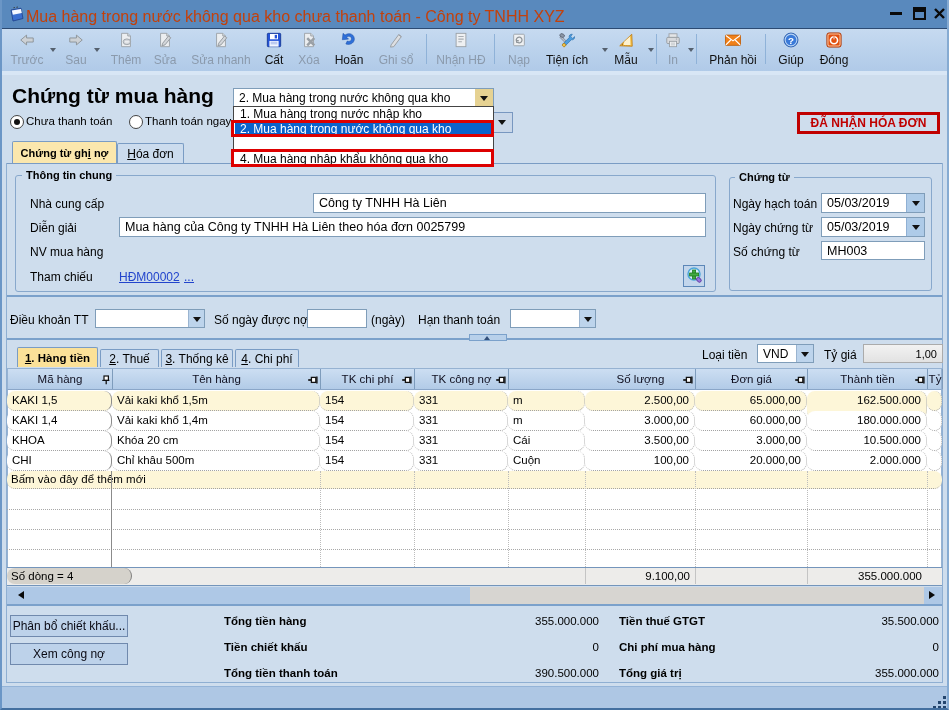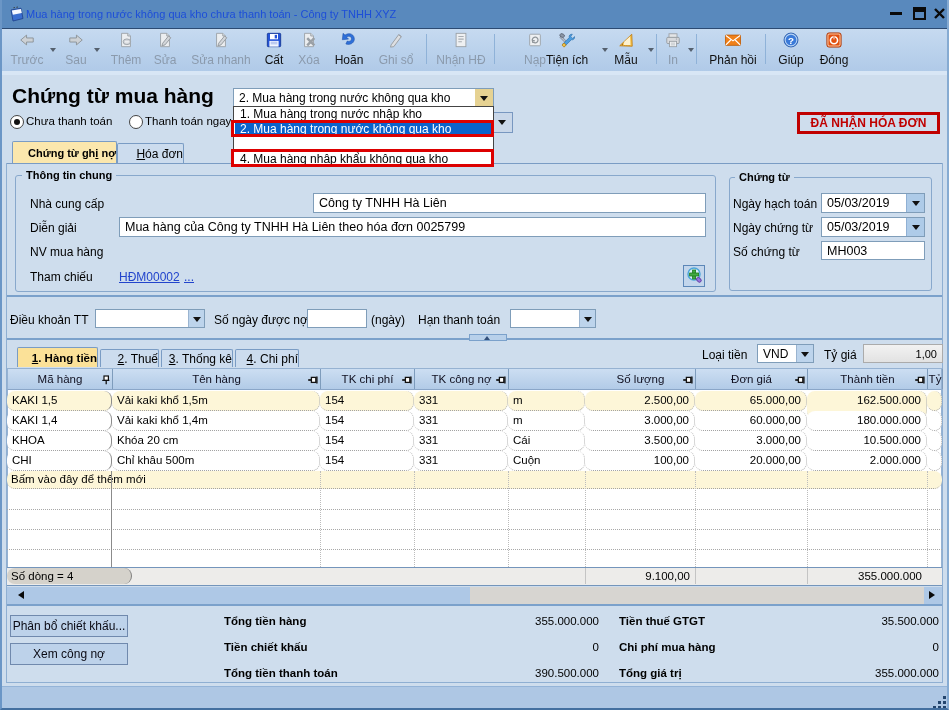--- a/index.html
+++ b/index.html
@@ -3,21 +3,21 @@
 <meta charset="utf-8">
 <style>
 * { margin:0; padding:0; box-sizing:border-box; }
 html,body { width:949px; height:710px; overflow:hidden; }
 body { font-family:"Liberation Sans", sans-serif; font-size:11px; color:#000; }
 #win { position:relative; width:949px; height:710px; background:#cedded; overflow:hidden;
   border-left:2px solid #6b96c6; border-right:2px solid #86abd2; border-bottom:2px solid #4470a0; }
 .abs { position:absolute; }
 
 #titlebar { left:-2px; top:0; width:949px; height:28px; background:#5989bd; }
-#titletext { left:24px; top:8px; color:#1d4ed8; font-size:11px; }
+#titletext { left:24px; top:8px; color:#c2410c; font-size:16px; }
 
 .winbtn { top:8px; color:#0a0a0a; font-weight:bold; font-size:12px; }
 
 #toolbar { left:-2px; top:28px; width:949px; height:43px; background:linear-gradient(#c6daf0,#b0cae8); border-top:1px solid #2c4a72; }
 #toolstrip { left:-2px; top:71px; width:949px; height:4px; background:#d8e6f5; }
 .tbtn { position:absolute; top:0; height:43px; text-align:center; }
 .tbtn .ico { position:absolute; top:4px; left:50%; transform:translateX(-50%); width:16px; height:16px; }
 .tbtn .lbl { position:absolute; top:25px; width:100%; font-size:12px; }
 .dis .lbl { color:#8b9aac; }
 .ena .lbl { color:#111; }
@@ -29,21 +29,21 @@
 .combo .txt { position:absolute; left:5px; top:50%; transform:translateY(-50%); white-space:nowrap; font-size:12px; }
 .cbtn { position:absolute; right:0; top:0; bottom:0; background:#bdd4ec; border-left:1px solid #9ab4d0; }
 .cbtn:after { content:""; position:absolute; left:50%; top:50%; transform:translate(-50%,-40%);
   border-left:4px solid transparent; border-right:4px solid transparent; border-top:5px solid #111; }
 .radio { position:absolute; width:14px; height:14px; border-radius:50%; background:#fff; border:1px solid #444; }
 .radio.sel:after { content:""; position:absolute; left:3px; top:3px; width:6px; height:6px; border-radius:50%; background:#111; }
 .rlbl { position:absolute; font-size:11.5px; }
 #stamp { left:795px; top:112px; width:143px; height:22px; border:3px solid #c00000; color:#c00000;
   font-weight:bold; font-size:12px; text-align:center; line-height:16px; letter-spacing:0px; }
 
-.tab { position:absolute; border:1px solid #7a9cc4; border-bottom:none; border-radius:2px 2px 0 0; text-align:right; }
+.tab { position:absolute; border:1px solid #7a9cc4; border-bottom:none; border-radius:2px 2px 0 0; text-align:center; }
 .tabline { position:absolute; height:1px; background:#7a9cc4; }
 
 .group { position:absolute; border:1px solid #88a8cc; border-radius:3px; }
 .glabel { position:absolute; background:#cedded; font-weight:bold; padding:0 4px; }
 .flabel { position:absolute; font-size:12px; }
 .field { position:absolute; background:#fff; border:1px solid #7f9db9; }
 .field .txt { position:absolute; left:5px; top:50%; transform:translateY(-50%); white-space:nowrap; font-size:12.5px; }
 .plus { position:absolute; }
 .plus:before { content:""; position:absolute; left:4px; top:0; width:5px; height:13px; background:#52c152; border:1px solid #237c23; }
 .plus:after { content:""; position:absolute; left:0; top:4px; width:13px; height:5px; background:#52c152; border:1px solid #237c23; }
@@ -156,21 +156,21 @@
         </svg>
         <div class="lbl">Ghi sổ</div>
       </div>
       <div class="tbtn dis" style="left:428px;top:28px;width:62px;">
         <svg class="ico" width="16" height="16" viewBox="0 0 18 18">
           <rect x="3.5" y="1.5" width="11" height="15" fill="#eef0f2" stroke="#9aa0a6"></rect>
           <path d="M6 5 h6 M6 8 h6 M6 11 h4" stroke="#a8adb3" stroke-width="1.2"></path>
         </svg>
         <div class="lbl">Nhận HĐ</div>
       </div>
-      <div class="tbtn dis" style="left:499px;top:28px;width:36px;margin-left:16px;">
+      <div class="tbtn dis" style="left:499px;top:28px;width:36px;">
         <svg class="ico" width="16" height="16" viewBox="0 0 18 18">
           <rect x="3" y="2.5" width="12" height="13" rx="1" fill="#eef0f2" stroke="#9aa0a6"></rect>
           <path d="M6 9 a3.2 3.2 0 1 1 1.2 2.5 M6.6 12.2 L6 9.4 L8.8 10" fill="none" stroke="#8f959a" stroke-width="1.4"></path>
         </svg>
         <div class="lbl">Nạp</div>
       </div>
       <div class="tbtn ena" style="left:537px;top:28px;width:56px;">
         <svg class="ico" width="16" height="16" viewBox="0 0 18 18">
           <path d="M2.5 4.5 L8 10 L6.5 11.5 L1 6 Z" fill="#b8bfc8" stroke="#70788a" stroke-width="0.8"></path>
           <rect x="1" y="2" width="5" height="3.6" rx="1.6" transform="rotate(20 3 4)" fill="#8d98a8" stroke="#5e6878"></rect>

